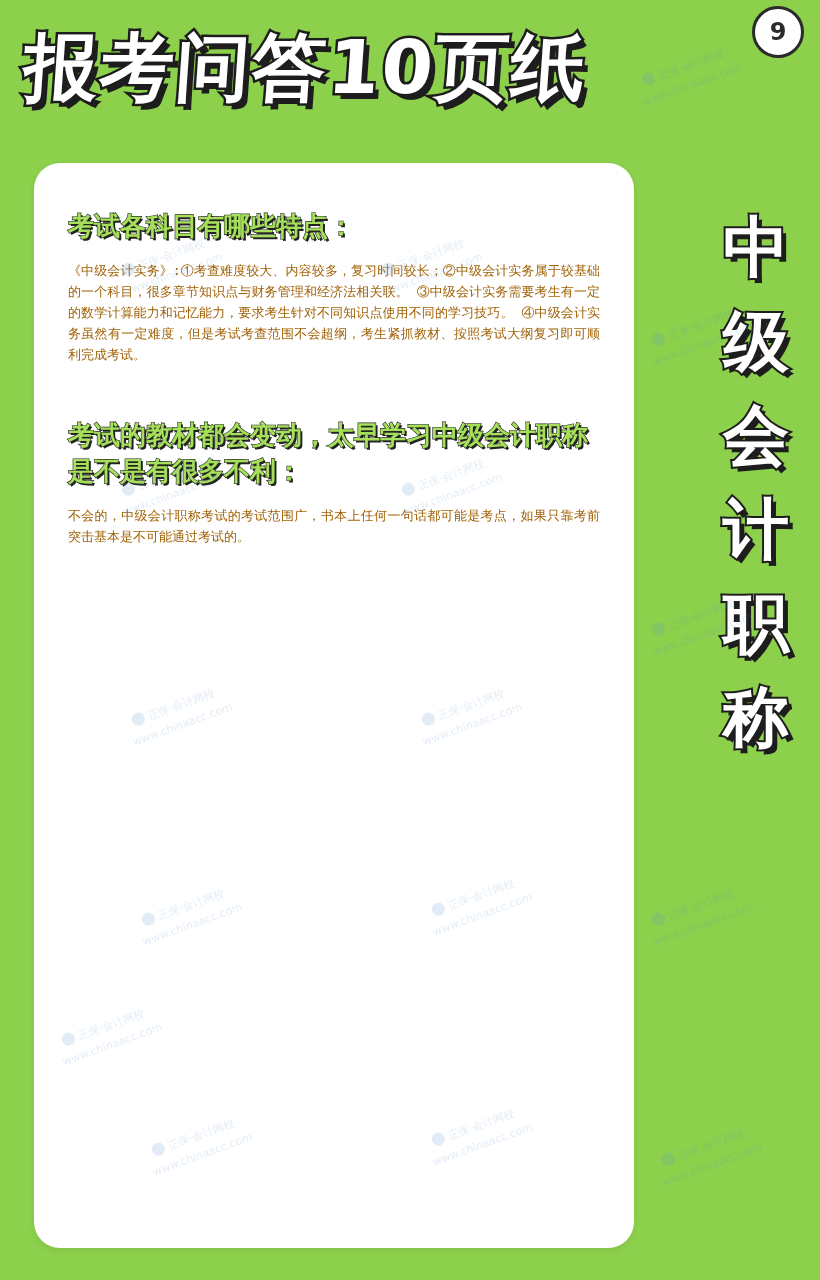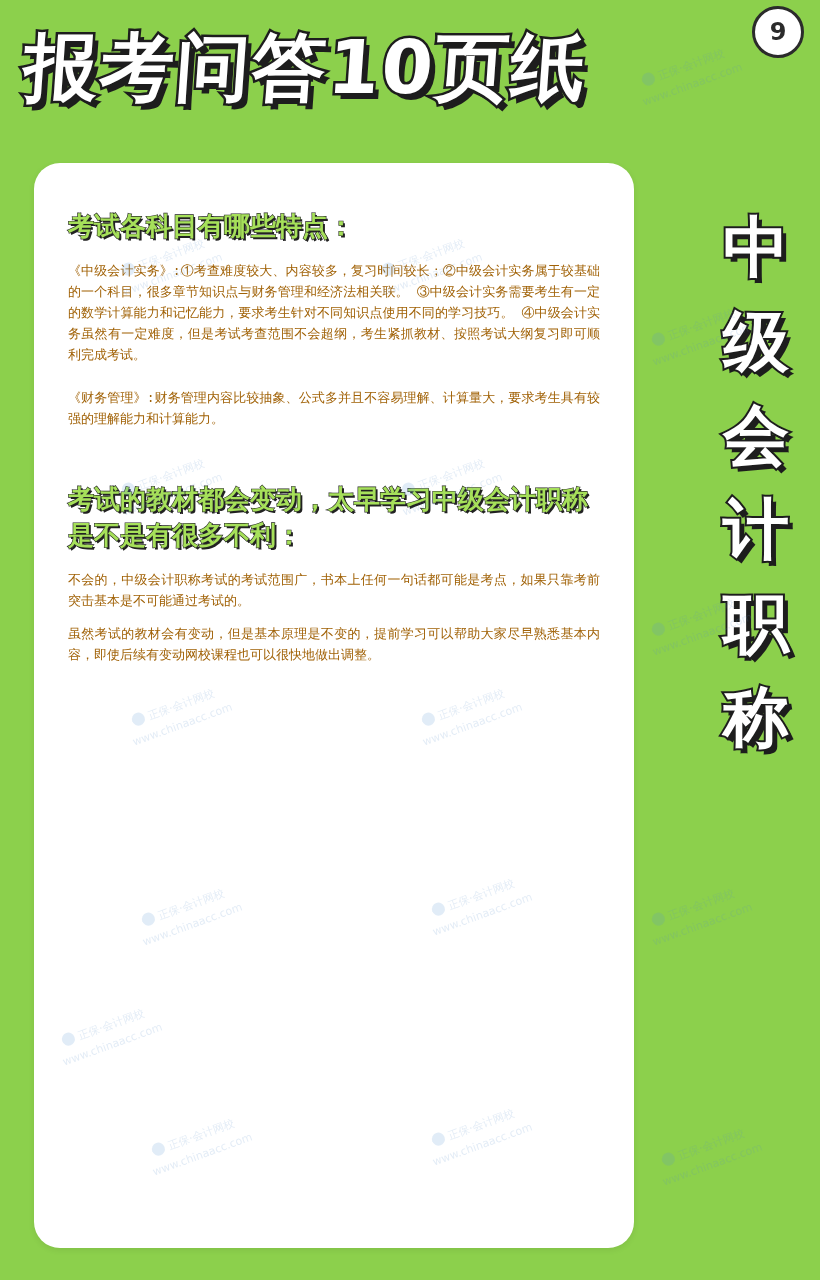--- a/index.html
+++ b/index.html
@@ -121,25 +121,23 @@
     <span>级</span>
     <span>会</span>
     <span>计</span>
     <span>职</span>
     <span>称</span>
   </div>
 
   <div class="card">
     <h2 class="sec-head">考试各科目有哪些特点：</h2>
     <p class="para">《中级会计实务》:①考查难度较大、内容较多，复习时间较长；②中级会计实务属于较基础的一个科目，很多章节知识点与财务管理和经济法相关联。 ③中级会计实务需要考生有一定的数学计算能力和记忆能力，要求考生针对不同知识点使用不同的学习技巧。 ④中级会计实务虽然有一定难度，但是考试考查范围不会超纲，考生紧抓教材、按照考试大纲复习即可顺利完成考试。</p>
-    <p class="para">《财务管理》:财务管理内容比较抽象、公式多并且不容易理解、计算量大，要求考生具有较强的理解能力和计算能力。</p>
 
     <h2 class="sec-head second">考试的教材都会变动，太早学习中级会计职称是不是有很多不利：</h2>
     <p class="para tight">不会的，中级会计职称考试的考试范围广，书本上任何一句话都可能是考点，如果只靠考前突击基本是不可能通过考试的。</p>
-    <p class="para">虽然考试的教材会有变动，但是基本原理是不变的，提前学习可以帮助大家尽早熟悉基本内容，即使后续有变动网校课程也可以很快地做出调整。</p>
   </div>
 
   <div class="wm" style="left:120px;top:250px;"><span class="dot"></span><span>正保·会计网校</span></div>
   <div class="wm" style="left:120px;top:268px;"><span>www.chinaacc.com</span></div>
 
   <div class="wm" style="left:380px;top:250px;"><span class="dot"></span><span>正保·会计网校</span></div>
   <div class="wm" style="left:380px;top:268px;"><span>www.chinaacc.com</span></div>
 
   <div class="wm" style="left:640px;top:60px;"><span class="dot"></span><span>正保·会计网校</span></div>
   <div class="wm" style="left:640px;top:78px;"><span>www.chinaacc.com</span></div>

